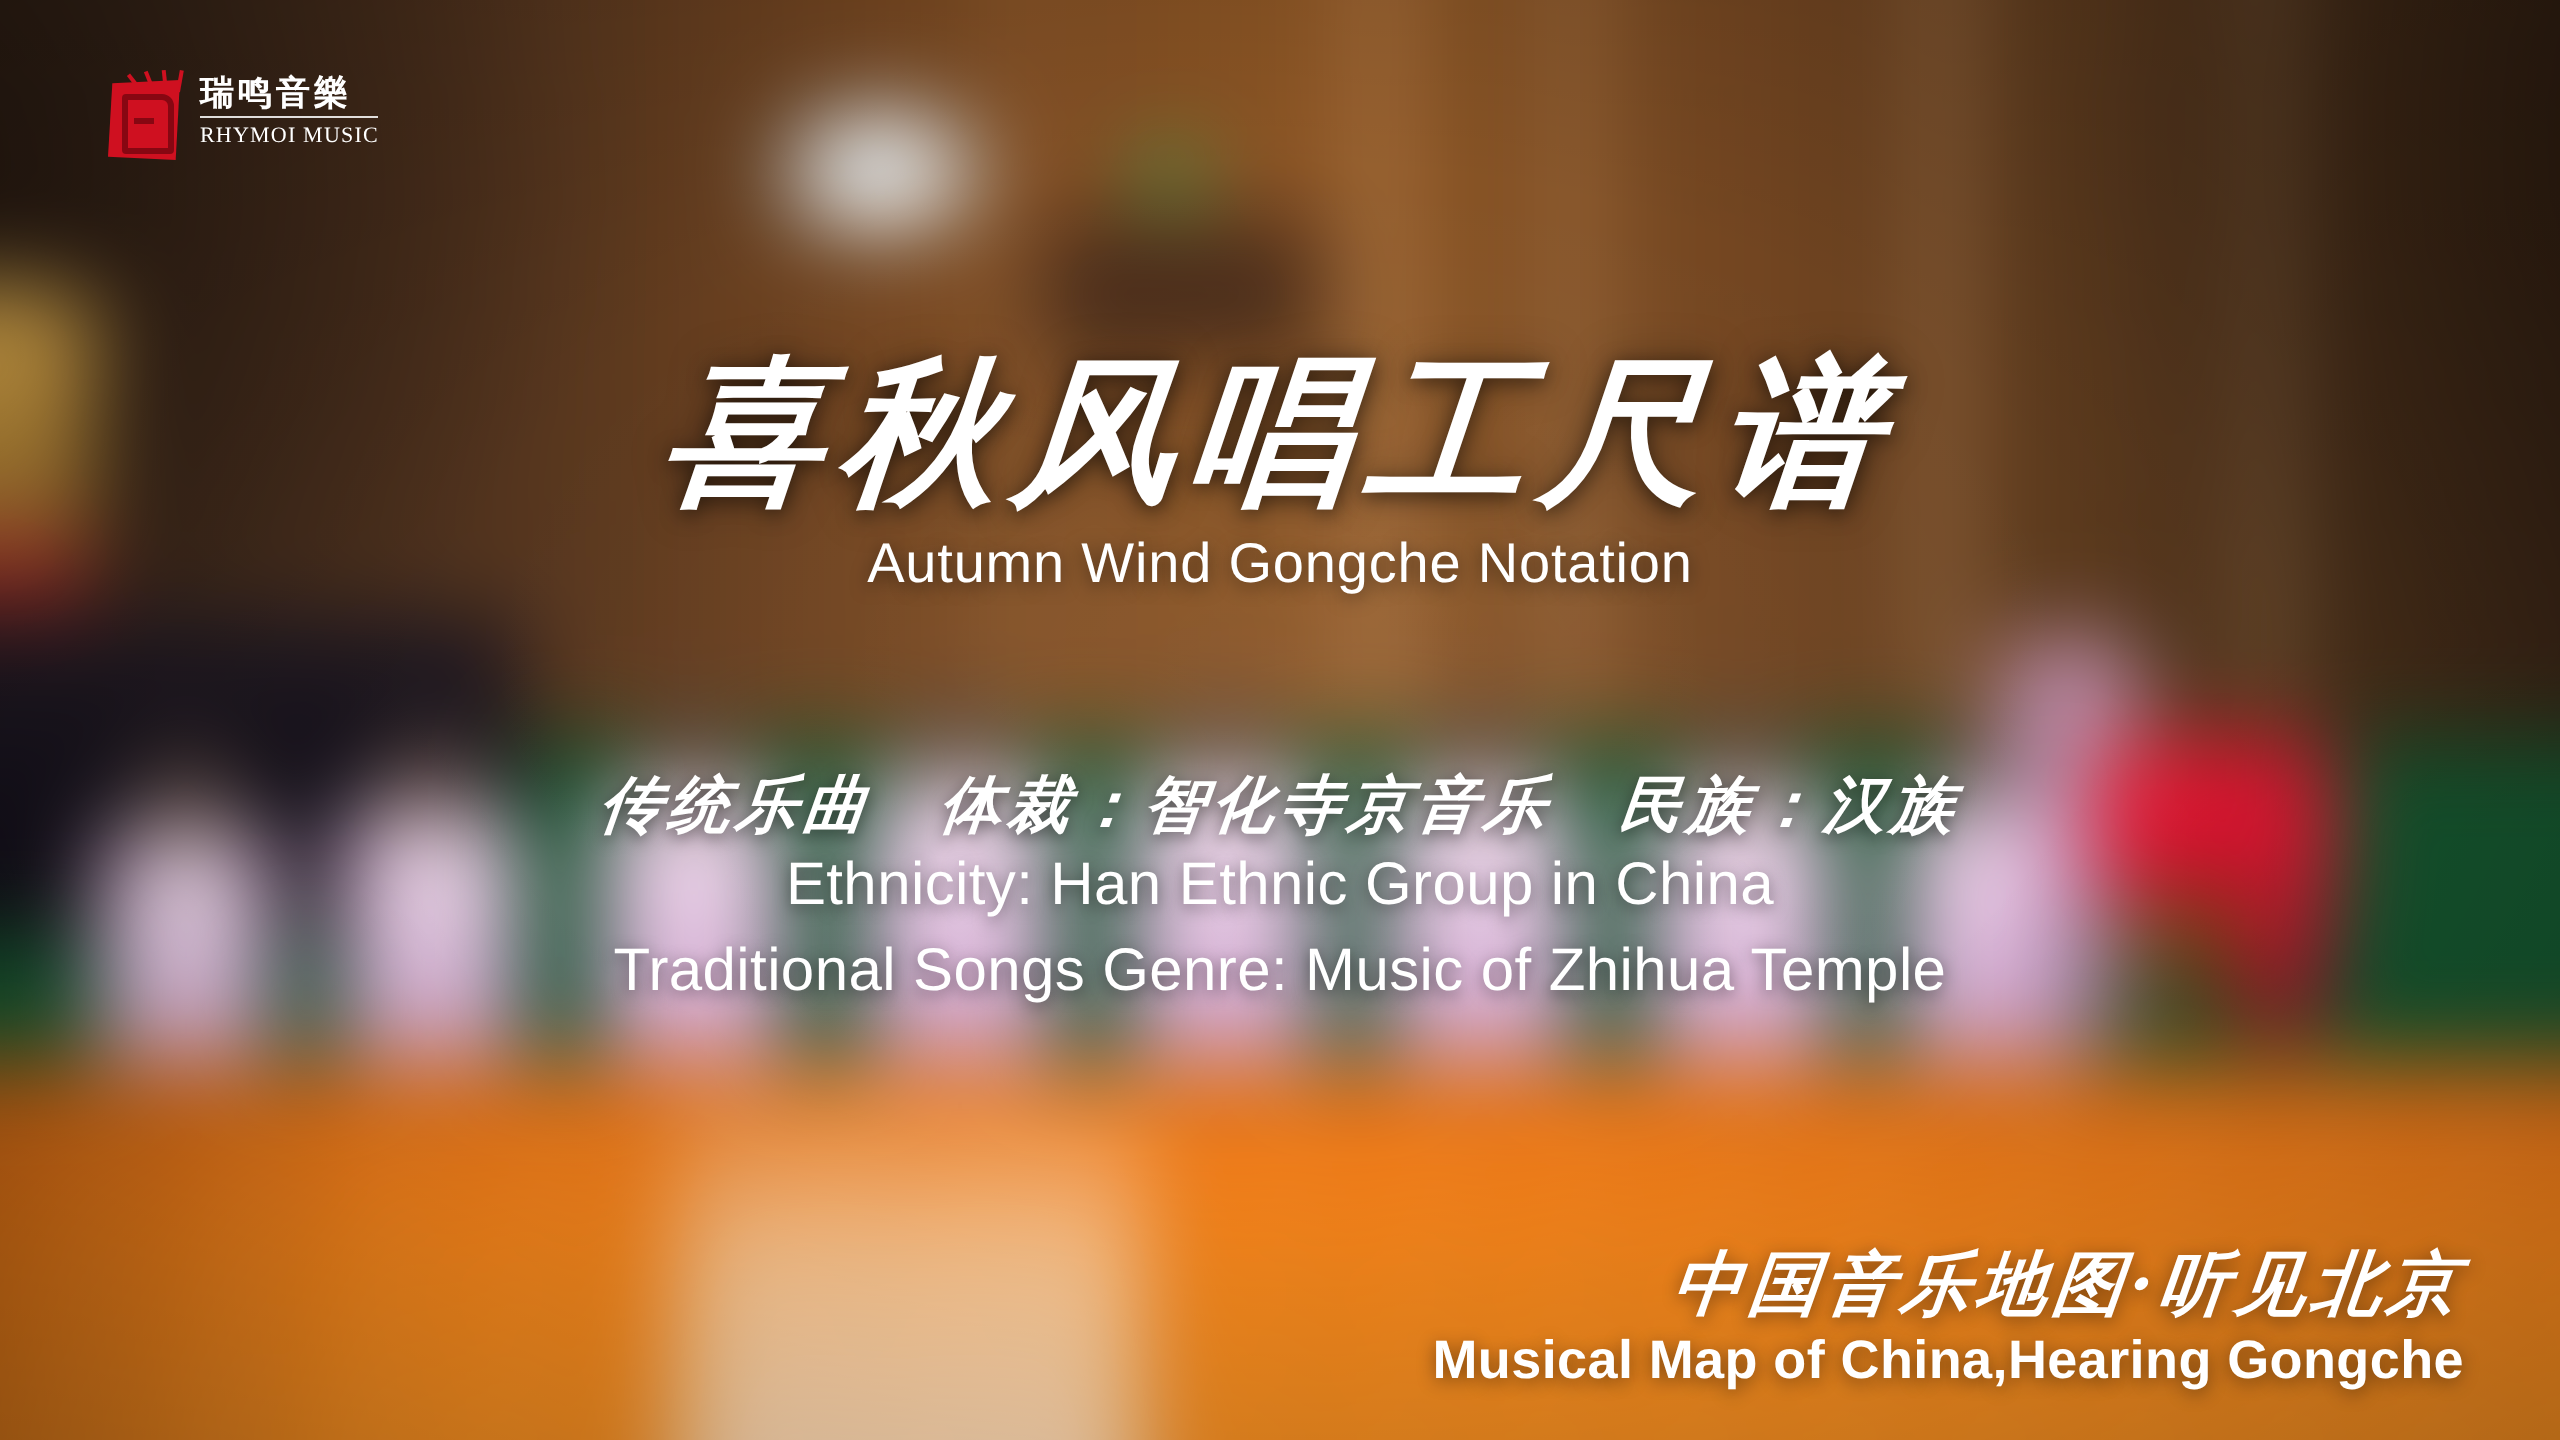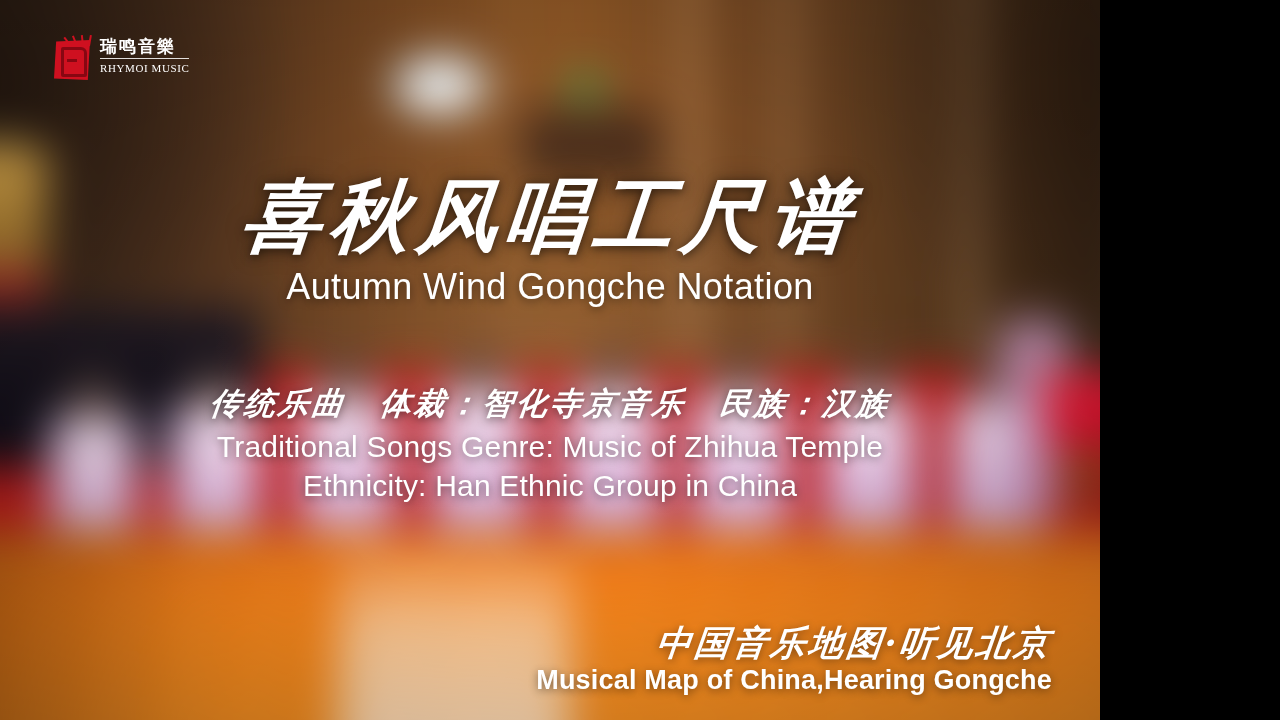--- a/index.html
+++ b/index.html
@@ -7,24 +7,24 @@
     margin: 0;
     padding: 0;
     background: #000;
   }
   body {
     font-family: "Liberation Sans", "DejaVu Sans", sans-serif;
   }
 
   #stage {
     position: relative;
-    width: 1100px;
+    width: 1280px;
     height: 720px;
     overflow: hidden;
-    background: #b91c1c;
+    background: #14532d;
   }
 
   
   .bg-layer {
     position: absolute;
     inset: 0;
     overflow: hidden;
   }
   .bg-inner {
     position: absolute;
@@ -335,21 +335,21 @@
     color: #ffffff;
     letter-spacing: 8px;
     line-height: 1;
     text-shadow:
       0 2px 10px rgba(0,0,0,.55),
       0 0 22px rgba(0,0,0,.35);
     transform: skewX(-5deg);
   }
   .title-en {
     margin-top: 10px;
-    font-size: 36px;
+    font-size: 28px;
     color: #ffffff;
     letter-spacing: .4px;
     text-shadow: 0 2px 9px rgba(0,0,0,.5);
   }
 
   
   .meta-block {
     position: absolute;
     left: 0; right: 0; top: 384px;
     text-align: center;
@@ -505,22 +505,22 @@
 
   </div>
 
   <div class="title-block">
     <div class="title-cn">喜秋风唱工尺谱</div>
     <div class="title-en">Autumn Wind Gongche Notation</div>
   </div>
 
   <div class="meta-block">
     <div class="meta-cn">传统乐曲　体裁：智化寺京音乐　民族：汉族</div>
+    <div class="meta-en">Ethnicity: Han Ethnic Group in China</div>
     <div class="meta-en l1">Traditional Songs  Genre: Music of Zhihua Temple</div>
-    <div class="meta-en">Ethnicity: Han Ethnic Group in China</div>
   </div>
 
   <div class="series-block">
     <div class="series-cn">中国音乐地图·听见北京</div>
     <div class="series-en">Musical Map of China,Hearing Gongche</div>
   </div>
 
 </div>
 
 </body></html>

